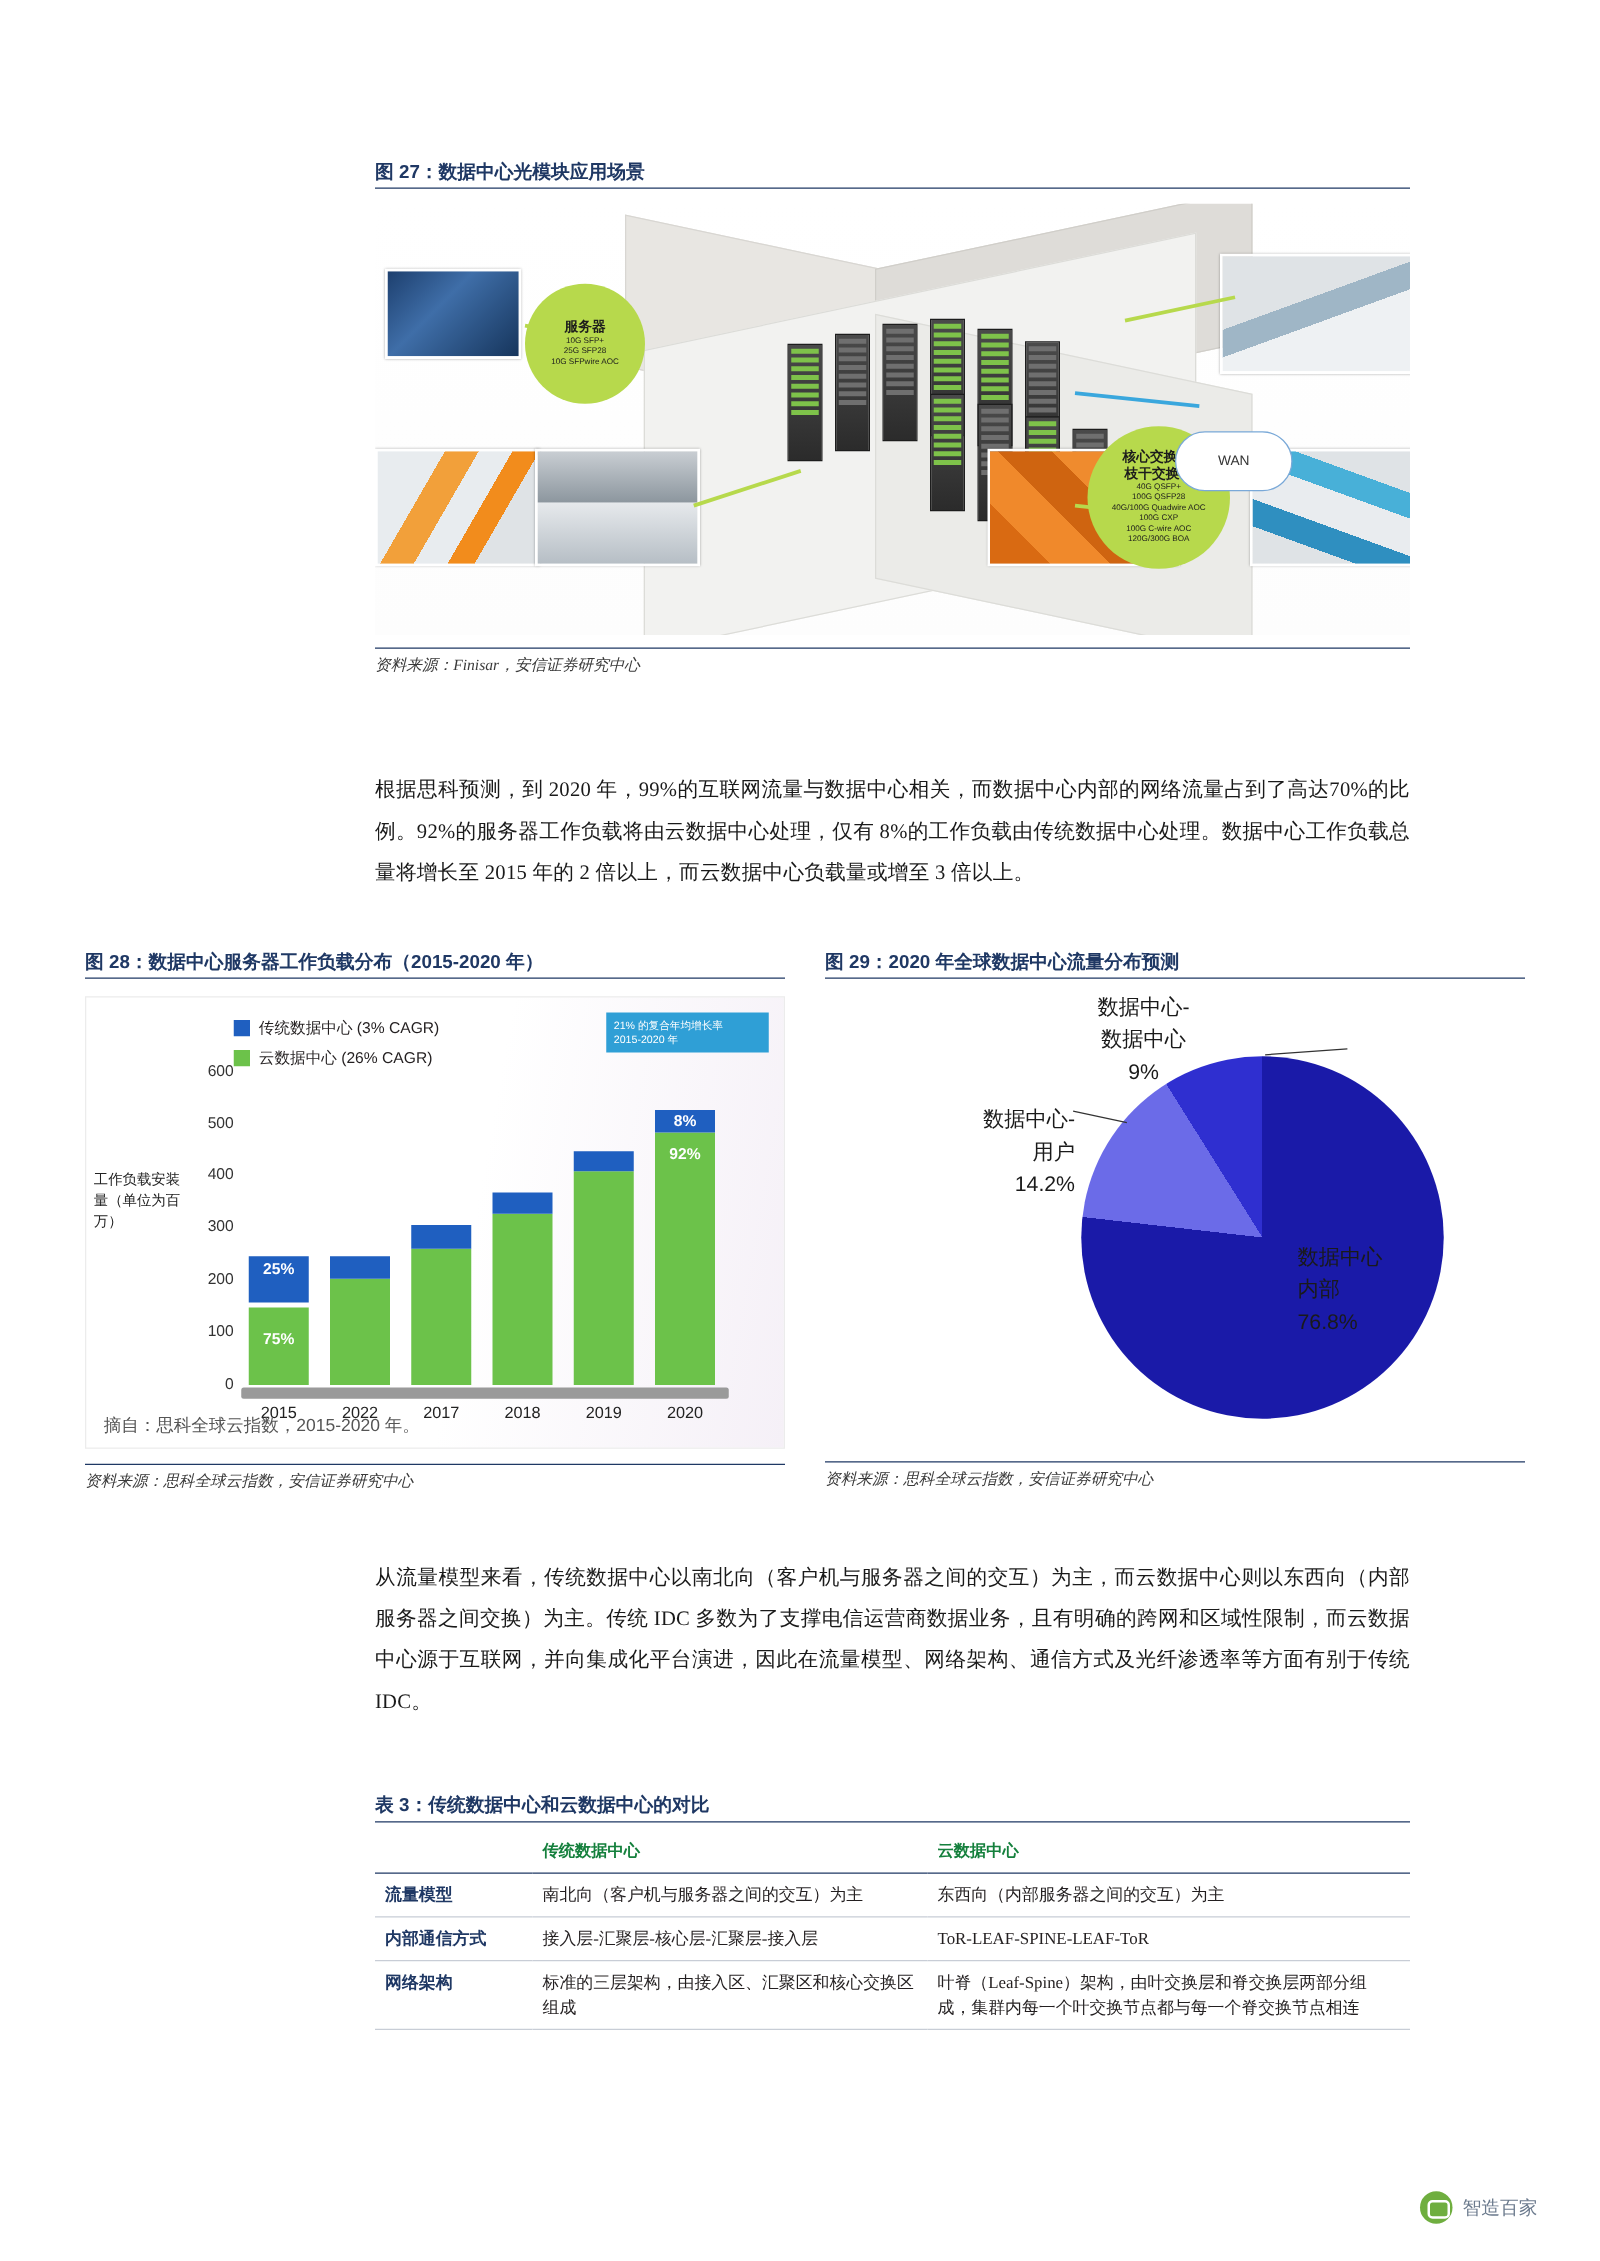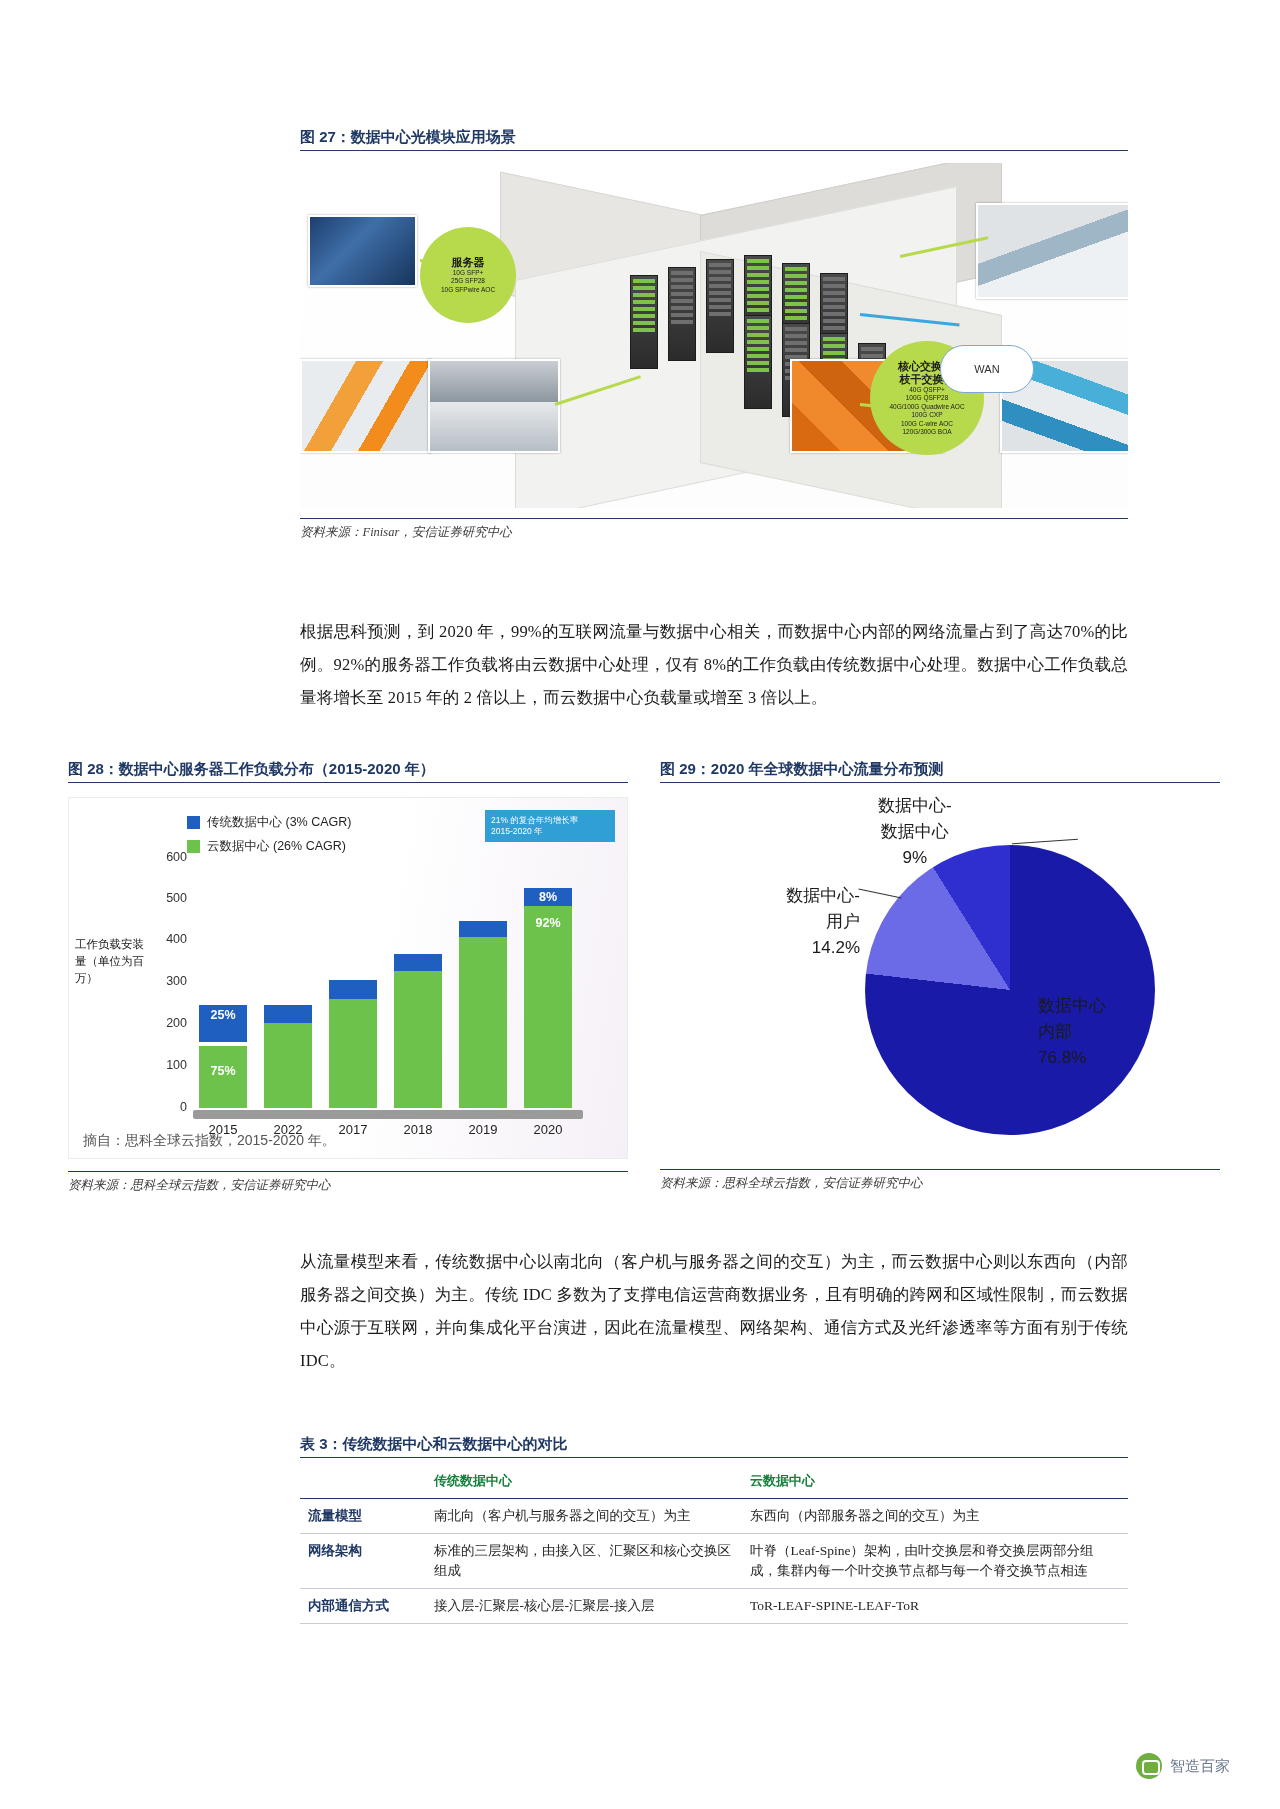--- a/index.html
+++ b/index.html
@@ -513,29 +513,29 @@
           <th>云数据中心</th>
         </tr>
       </thead>
       <tbody>
         <tr>
           <td class="rowhead">流量模型</td>
           <td class="c1">南北向（客户机与服务器之间的交互）为主</td>
           <td>东西向（内部服务器之间的交互）为主</td>
         </tr>
         <tr>
+          <td class="rowhead">内部通信方式</td>
+          <td class="c1">接入层-汇聚层-核心层-汇聚层-接入层</td>
+          <td>ToR-LEAF-SPINE-LEAF-ToR</td>
+        </tr>
+        <tr>
           <td class="rowhead">网络架构</td>
           <td class="c1">标准的三层架构，由接入区、汇聚区和核心交换区组成</td>
           <td>叶脊（Leaf-Spine）架构，由叶交换层和脊交换层两部分组成，集群内每一个叶交换节点都与每一个脊交换节点相连</td>
         </tr>
-        <tr>
-          <td class="rowhead">内部通信方式</td>
-          <td class="c1">接入层-汇聚层-核心层-汇聚层-接入层</td>
-          <td>ToR-LEAF-SPINE-LEAF-ToR</td>
-        </tr>
       </tbody>
     </table>
   </div>
 
   <div id="wm">
     <span class="wm-badge"></span>
     <span>智造百家</span>
   </div>
 
 </div>

